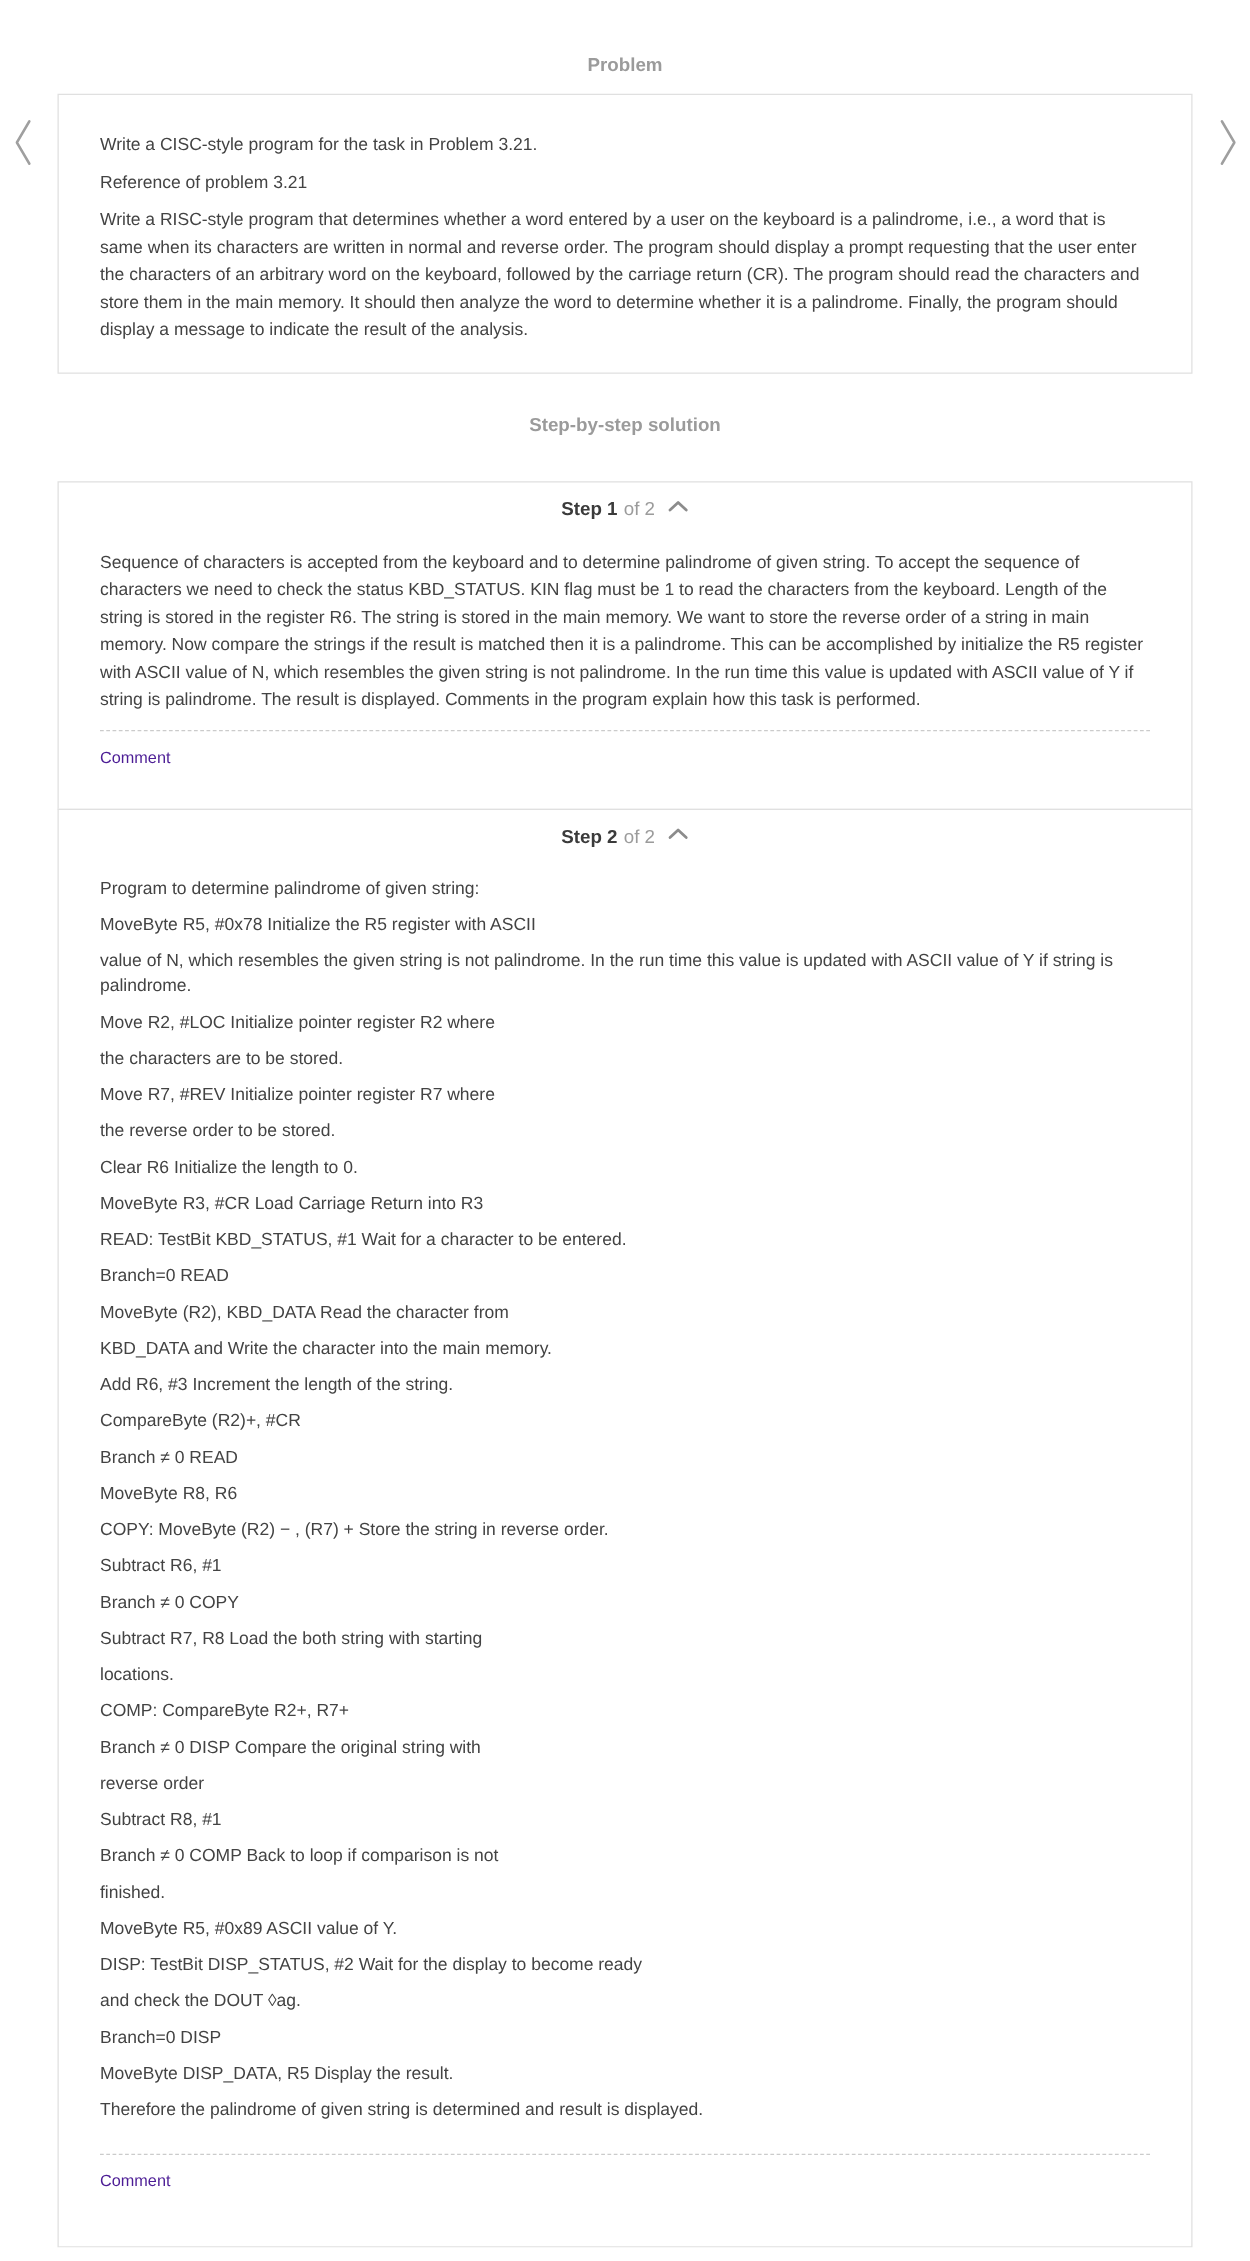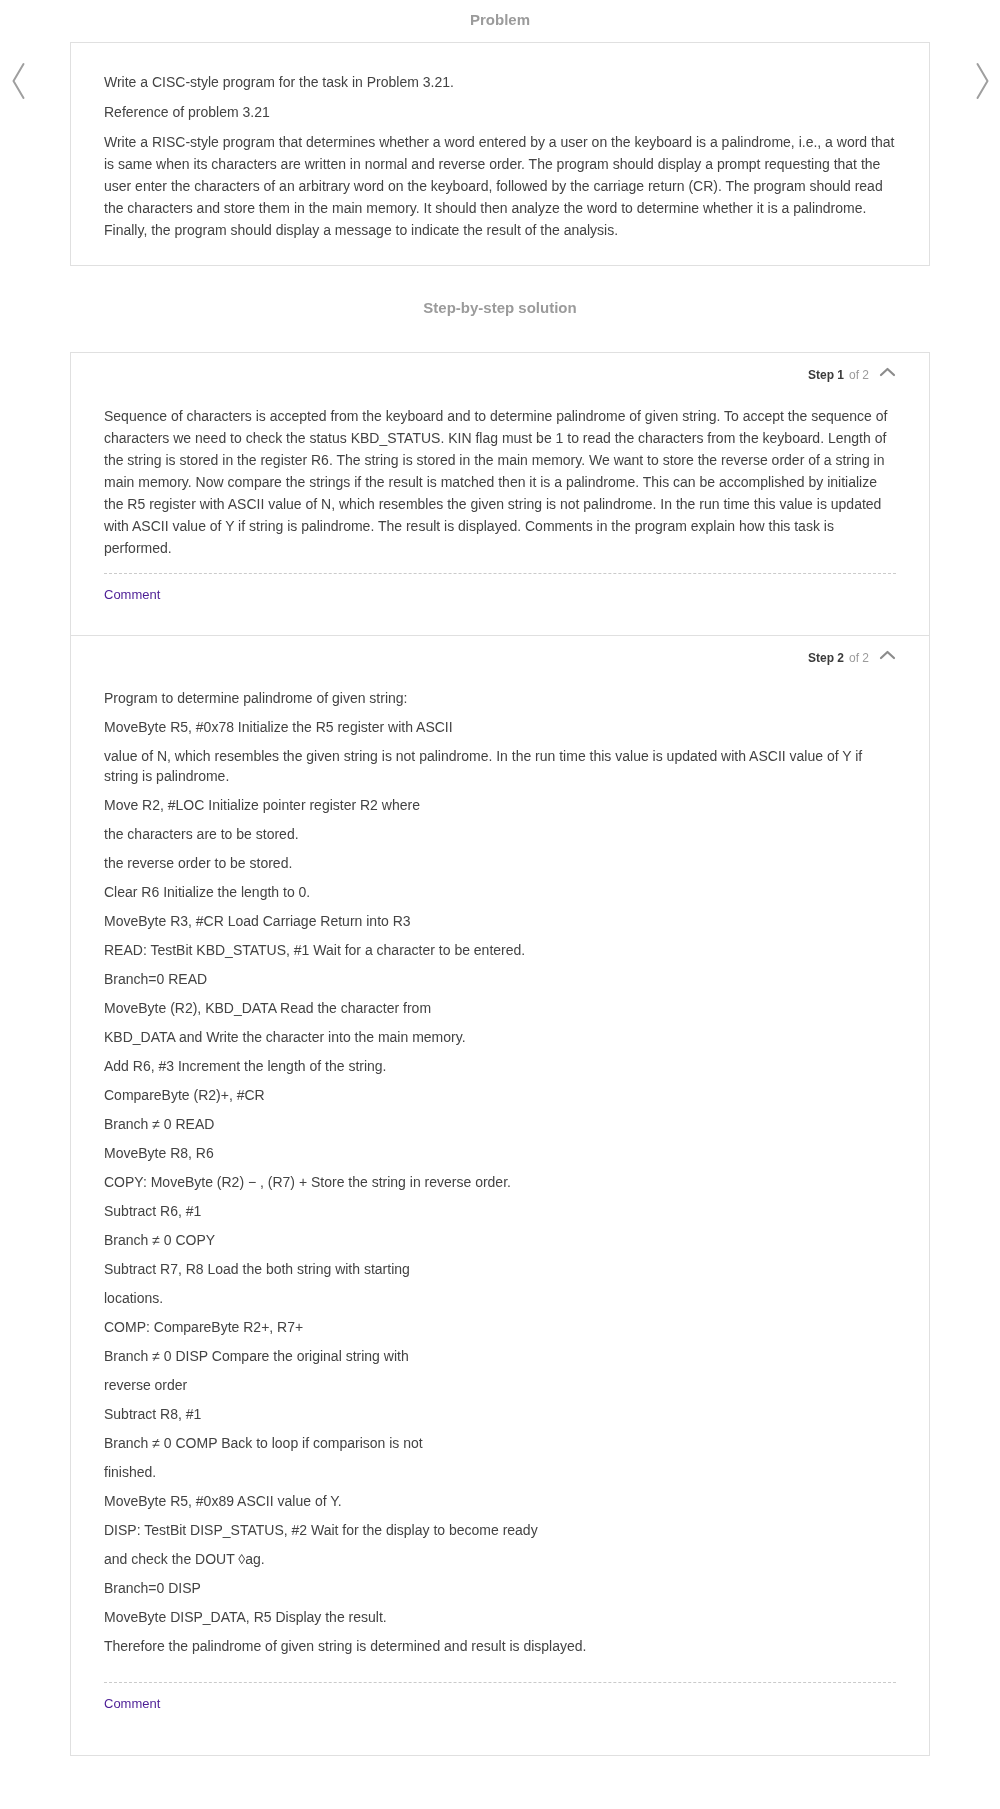--- a/index.html
+++ b/index.html
@@ -9,26 +9,26 @@
     color:#434343;
     -webkit-font-smoothing:antialiased;
   }
   .section-title {
     text-align:center;
     font-size:15px;
     font-weight:bold;
     color:#9b9b9b;
     margin:0;
   }
-  #problem-title { padding-top:11px; margin-bottom:14px; }
+  #problem-title { padding-top:11px; margin-bottom:14px;margin-top:33px; }
   #solution-title { margin-top:33px; margin-bottom:36px;text-align:center; }
 
   .carousel { position:relative; }
   .card {
-    margin:0 70px;
+    margin:0 46px;
     border:1px solid #e0e0e0;
     background:#ffffff;
     box-sizing:border-box;
   }
   .problem-card { padding:28px 33px 24px; }
   .problem-card p {
     margin:0 0 8px;
     font-size:14px;
     line-height:22px;
   }
@@ -48,22 +48,22 @@
     justify-content:center;
   }
   .nav-arrow.left  { left:4px; }
   .nav-arrow.right { right:4px; }
   .nav-arrow svg { display:block; }
 
   .step-card { padding:12px 33px 32px; }
   .step-card.second { margin-top:-1px; padding-bottom:43px; }
 
   .step-header {
-    text-align:right;
-    font-size:12px;
+    text-align:center;
+    font-size:15px;
     line-height:20px;
     color:#9b9b9b;
     margin-bottom:20px;
   }
   .step-label { font-weight:bold; color:#3b3b3b; }
   .step-of { margin-left:5px; color:#9b9b9b; font-weight:normal; }
   .collapse-btn {
     background:none; border:none; padding:0; margin-left:10px;
     cursor:pointer; vertical-align:2px;
   }
@@ -148,20 +148,21 @@
     <span class="step-label">Step 2</span><span class="step-of">of 2</span><button class="collapse-btn"><span><svg width="17" height="10" viewBox="0 0 17 10">
             <polyline points="2,8 8.5,2 15,8" fill="none" stroke="#8c8c8c" stroke-width="2.2" stroke-linecap="round" stroke-linejoin="round"></polyline>
           </svg></span></button>
   </div>
   <div class="step2-body">
     <p>Program to determine palindrome of given string:</p>
     <p>MoveByte R5, #0x78 Initialize the R5 register with ASCII</p>
     <p>value of N, which resembles the given string is not palindrome. In the run time this value is updated with ASCII value of Y if string is palindrome.</p>
     <p>Move R2, #LOC Initialize pointer register R2 where</p>
     <p>the characters are to be stored.</p>
+    <p>Move R7, #REV Initialize pointer register R7 where</p>
     <p>the reverse order to be stored.</p>
     <p>Clear R6 Initialize the length to 0.</p>
     <p>MoveByte R3, #CR Load Carriage Return into R3</p>
     <p>READ: TestBit KBD_STATUS, #1 Wait for a character to be entered.</p>
     <p>Branch=0 READ</p>
     <p>MoveByte (R2), KBD_DATA Read the character from</p>
     <p>KBD_DATA and Write the character into the main memory.</p>
     <p>Add R6, #3 Increment the length of the string.</p>
     <p>CompareByte (R2)+, #CR</p>
     <p>Branch ≠ 0 READ</p>

